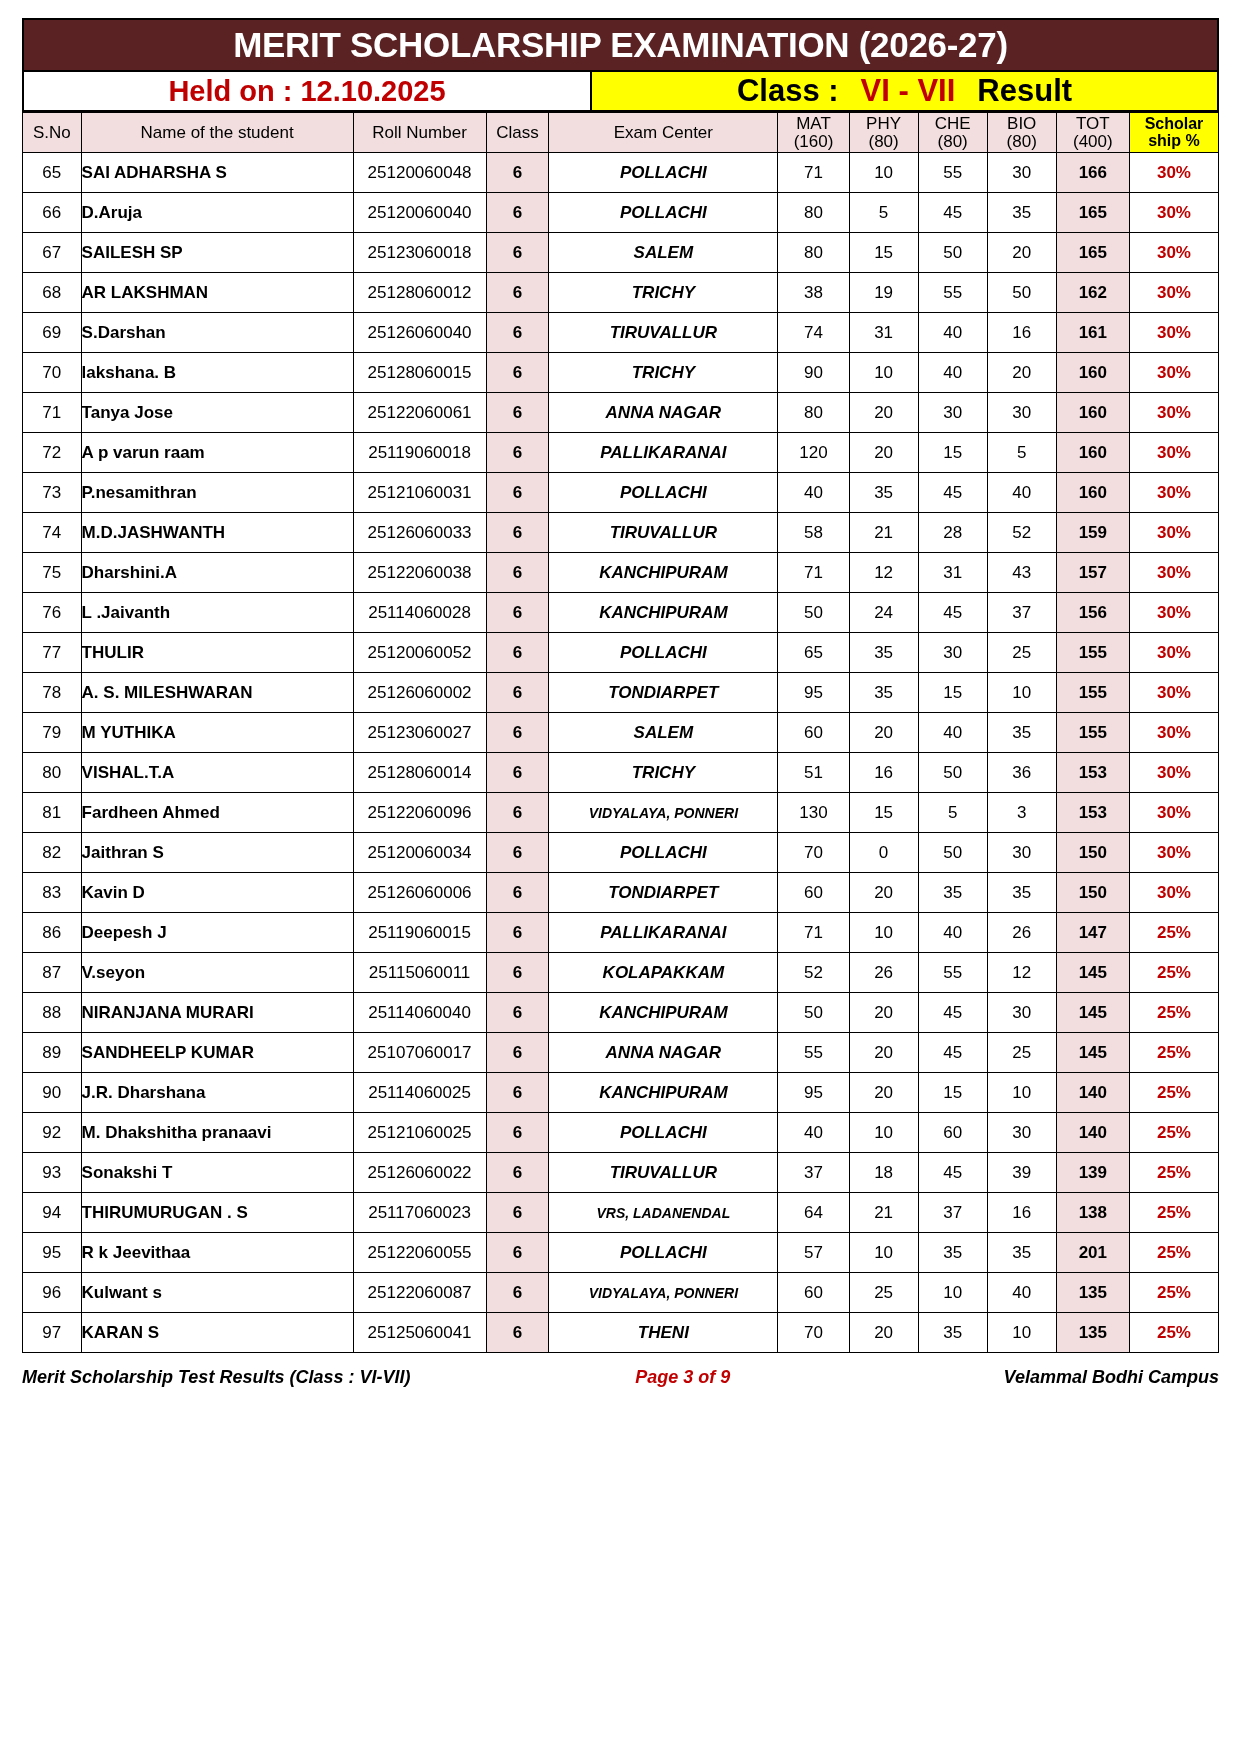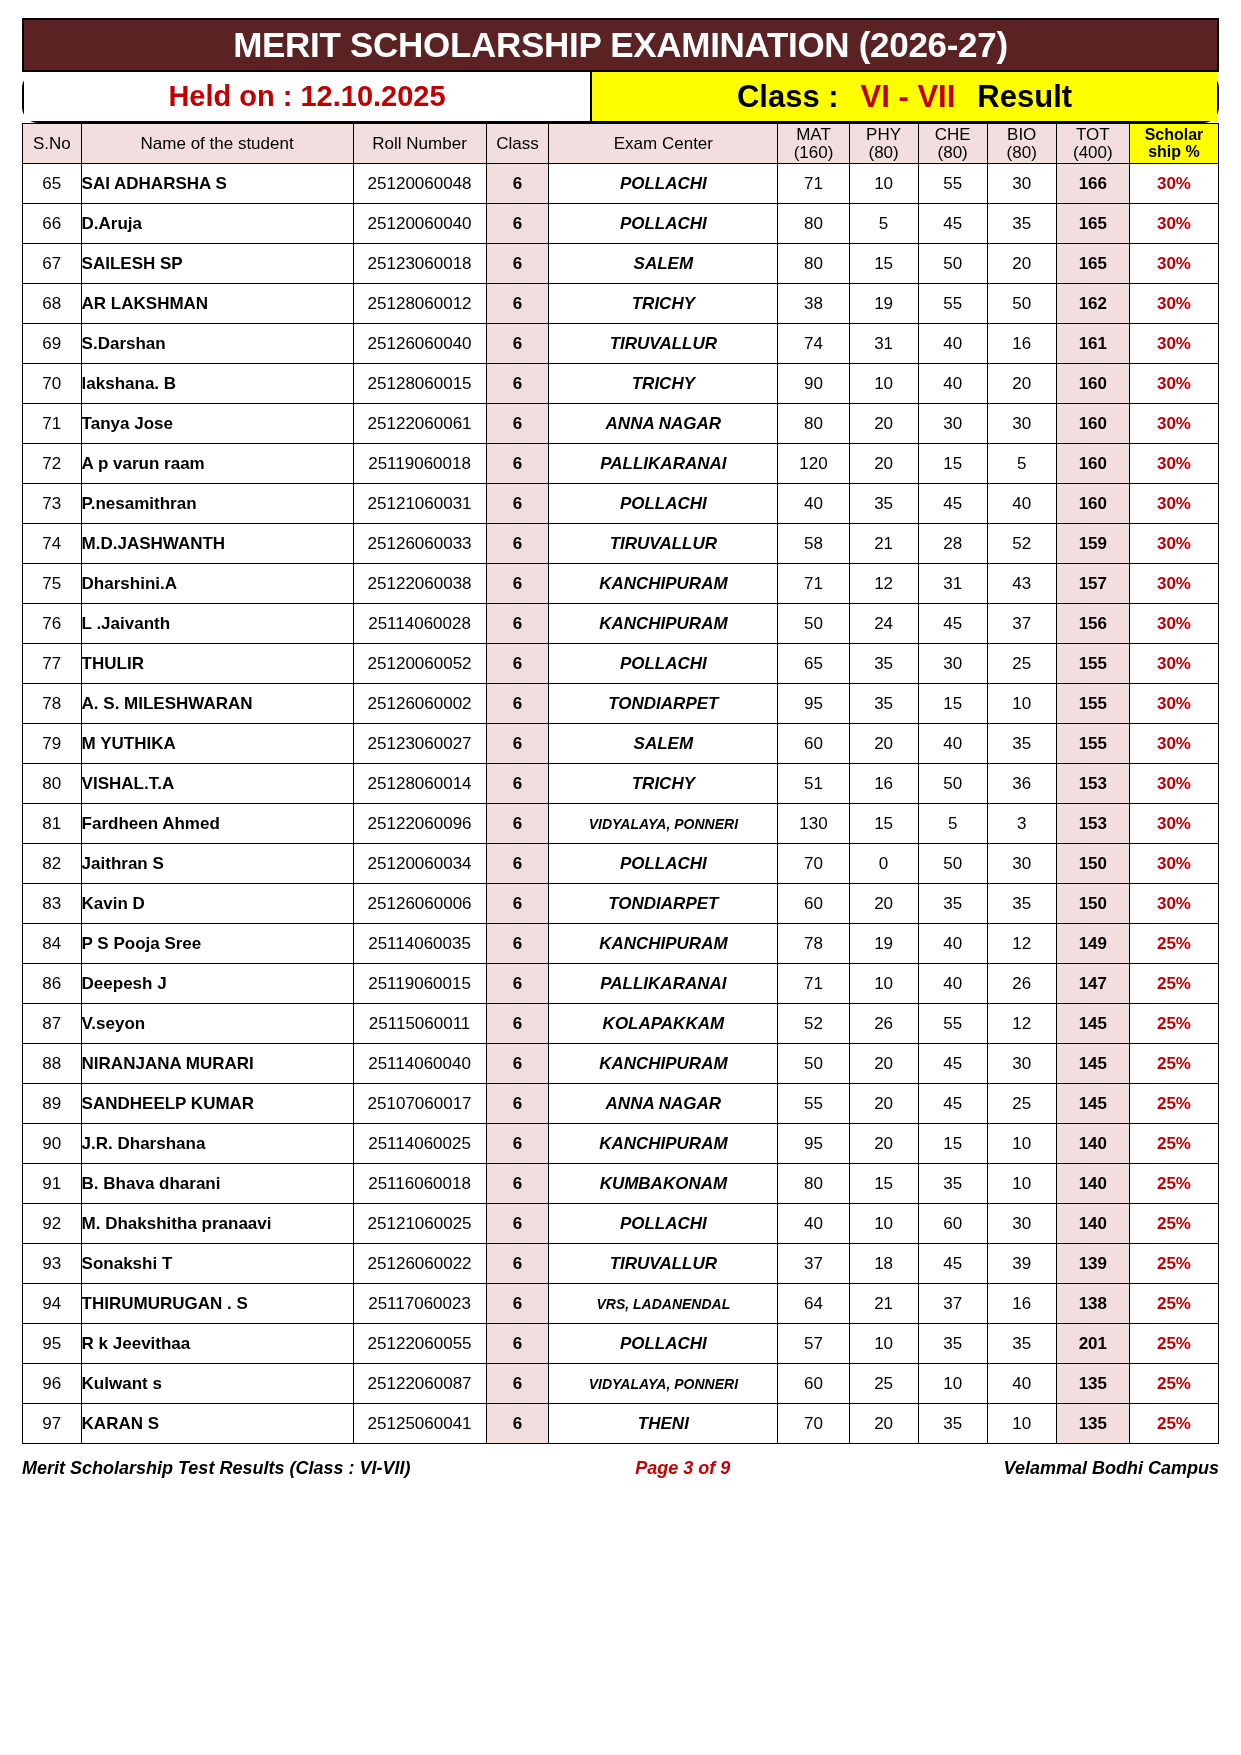--- a/index.html
+++ b/index.html
@@ -33,22 +33,21 @@
     font-family: "Liberation Sans", sans-serif;
     white-space: nowrap;
   }
 
   
   .subhead {
     display: flex;
     border-left: 2px solid #000;
     border-right: 2px solid #000;
     border-bottom: 2px solid #000;
-    height: 51px;
-    border-radius: 16px;
+    height: 40px;
   }
   .subhead-left {
     width: 568px;
     background: #ffffff;
     display: flex; align-items: center; justify-content: center;
     border-right: 2px solid #000;
   }
   .subhead-left .txt {
     color: #C00000;
     font-weight: bold;
@@ -422,33 +421,20 @@
           <td class="cls">6</td>
           <td class="center">TONDIARPET</td>
           <td class="mark">60</td>
           <td class="mark">20</td>
           <td class="mark">35</td>
           <td class="mark">35</td>
           <td class="tot">150</td>
           <td class="sch">30%</td>
         </tr>
         <tr>
-          <td class="sno">84</td>
-          <td class="name">P S Pooja Sree</td>
-          <td class="roll">25114060035</td>
-          <td class="cls">6</td>
-          <td class="center">KANCHIPURAM</td>
-          <td class="mark">78</td>
-          <td class="mark">19</td>
-          <td class="mark">40</td>
-          <td class="mark">12</td>
-          <td class="tot">149</td>
-          <td class="sch">25%</td>
-        </tr>
-        <tr>
           <td class="sno">86</td>
           <td class="name">Deepesh J</td>
           <td class="roll">25119060015</td>
           <td class="cls">6</td>
           <td class="center">PALLIKARANAI</td>
           <td class="mark">71</td>
           <td class="mark">10</td>
           <td class="mark">40</td>
           <td class="mark">26</td>
           <td class="tot">147</td>
@@ -500,33 +486,20 @@
           <td class="cls">6</td>
           <td class="center">KANCHIPURAM</td>
           <td class="mark">95</td>
           <td class="mark">20</td>
           <td class="mark">15</td>
           <td class="mark">10</td>
           <td class="tot">140</td>
           <td class="sch">25%</td>
         </tr>
         <tr>
-          <td class="sno">91</td>
-          <td class="name">B. Bhava dharani</td>
-          <td class="roll">25116060018</td>
-          <td class="cls">6</td>
-          <td class="center">KUMBAKONAM</td>
-          <td class="mark">80</td>
-          <td class="mark">15</td>
-          <td class="mark">35</td>
-          <td class="mark">10</td>
-          <td class="tot">140</td>
-          <td class="sch">25%</td>
-        </tr>
-        <tr>
           <td class="sno">92</td>
           <td class="name">M. Dhakshitha pranaavi</td>
           <td class="roll">25121060025</td>
           <td class="cls">6</td>
           <td class="center">POLLACHI</td>
           <td class="mark">40</td>
           <td class="mark">10</td>
           <td class="mark">60</td>
           <td class="mark">30</td>
           <td class="tot">140</td>

